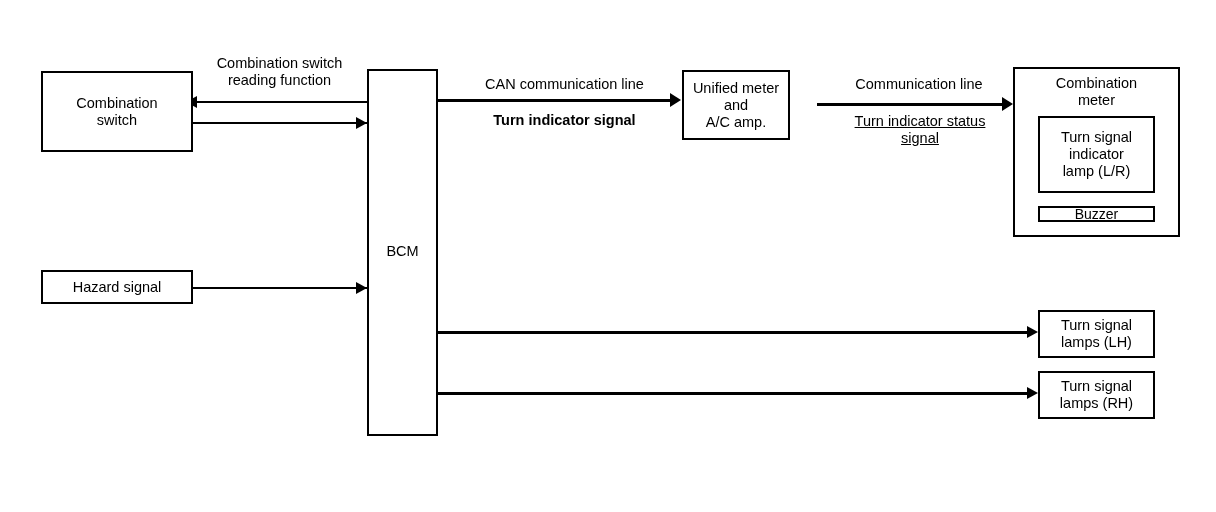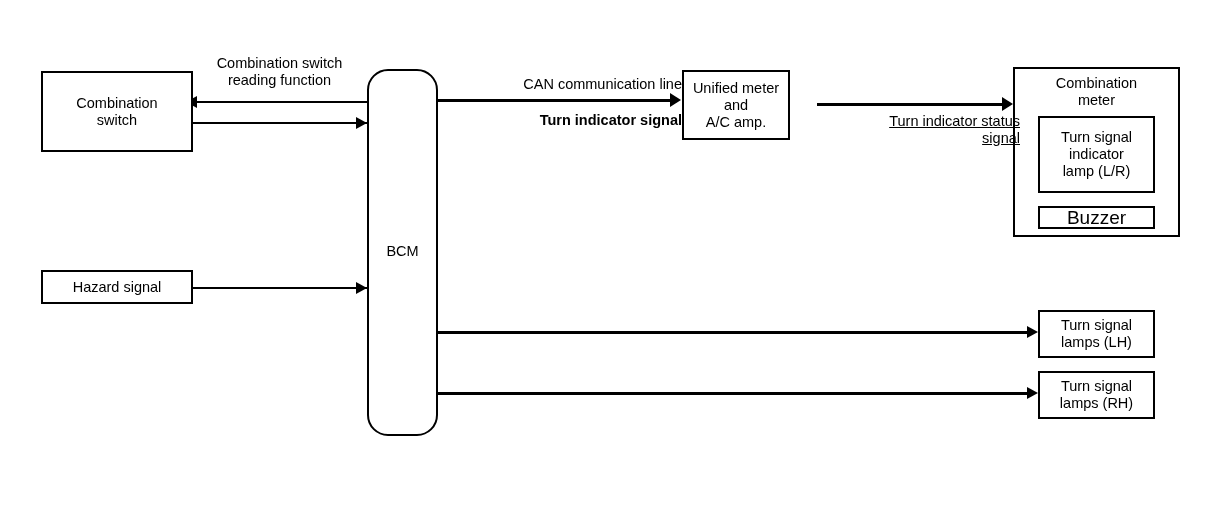--- a/index.html
+++ b/index.html
@@ -32,21 +32,21 @@
   }
   .label {
     position: absolute;
     font-size: 14.5px;
     line-height: 17px;
     white-space: pre-line;
     z-index: 4;
     background: transparent;
   }
   .label.ctr { text-align: center; }
-  .label.lft { text-align: right; }
+  .label.lft { text-align: center; }
   
   .hline {
     position: absolute;
     background: #000000;
     height: 2px;
     z-index: 2;
   }
   .hline.bold { height: 3px; }
   .arrowR, .arrowL {
     position: absolute;
@@ -91,47 +91,48 @@
   <div class="arrowR" style="left:1027px; top:326px;"></div>
 
   <div class="hline bold" style="left:438px; top:392px; width:592px;"></div>
   <div class="arrowR" style="left:1027px; top:387px;"></div>
 
   <div class="box" style="left:41px; top:71px; width:152px; height:81px;">Combination
 switch</div>
 
   <div class="box" style="left:41px; top:270px; width:152px; height:34px;">Hazard signal</div>
 
-  <div class="box" style="left:367px; top:69px; width:71px; height:367px; align-items:flex-start; justify-content:center;border-radius:21px;">
+  <div class="box" style="left:367px; top:69px; width:71px; height:367px; align-items:flex-start; justify-content:center;">
     <span class="bcm-label" style="left:0; right:0; top:172px; text-align:center;">BCM</span>
   </div>
 
   <div class="box" style="left:682px; top:70px; width:108px; height:70px;">Unified meter
 and
 A/C amp.</div>
 
   <div class="box" style="left:1013px; top:67px; width:167px; height:170px; display:block;">
     <div style="position:absolute; left:0; right:0; top:6px; text-align:center; font-size:14.5px; line-height:17px; white-space:pre-line;">Combination
 meter</div>
     <div class="box" style="left:23px; top:47px; width:117px; height:77px;">Turn signal
 indicator
 lamp (L/R)</div>
-    <div class="box" style="left:23px; top:137px; width:117px; height:23px; font-size:19px;">Buzzer</div>
+    <div class="box" style="left:23px; top:137px; width:117px; height:16px; font-size:14px;">Buzzer</div>
   </div>
 
   <div class="box" style="left:1038px; top:310px; width:117px; height:48px;">Turn signal
 lamps (LH)</div>
 
   <div class="box" style="left:1038px; top:371px; width:117px; height:48px;">Turn signal
 lamps (RH)</div>
 
   <div class="label ctr" style="left:196px; top:55px; width:167px;">Combination switch
 reading function</div>
 
   <div class="label lft" style="left:447px; top:76px; width:235px;">CAN communication line</div>
 
   <div class="label lft" style="left:447px; top:112px; width:235px;font-weight:bold;">Turn indicator signal</div>
 
+  <div class="label lft" style="left:824px; top:76px; width:190px;">Communication line</div>
 
   <div class="label lft" style="left:820px; top:113px; width:200px;text-decoration:underline;">Turn indicator status
 signal</div>
 
 </div>
 
 </body></html>

